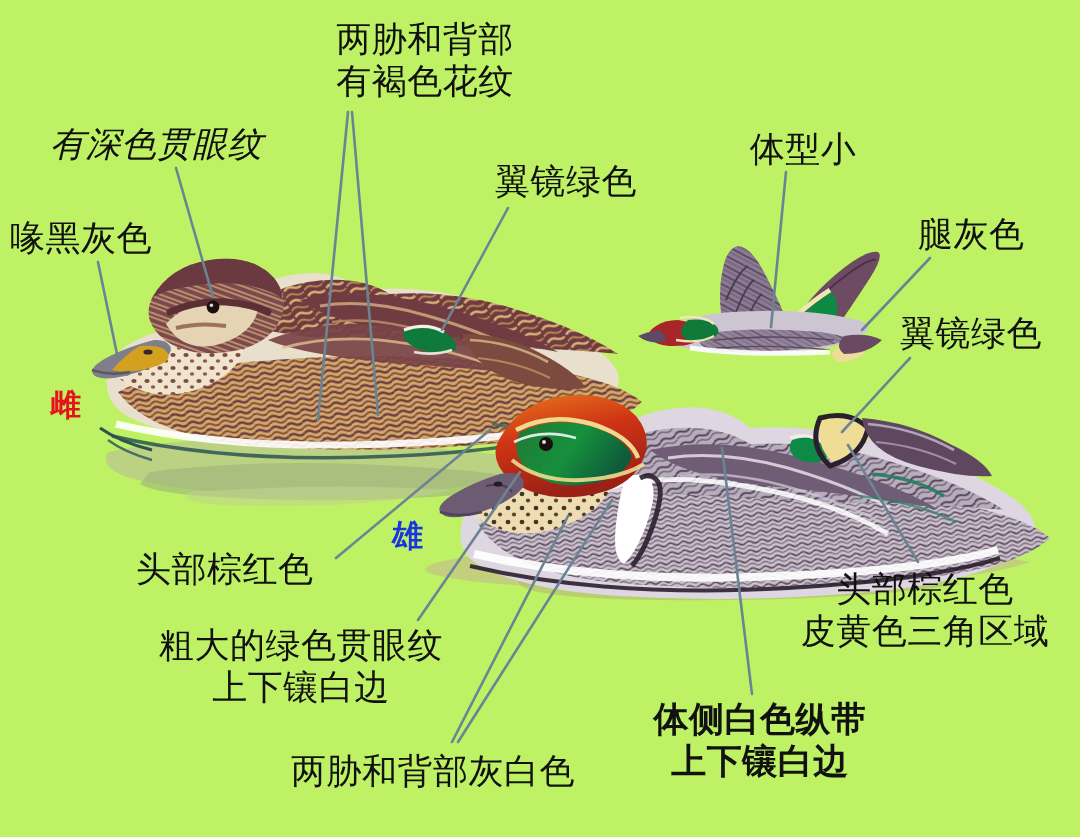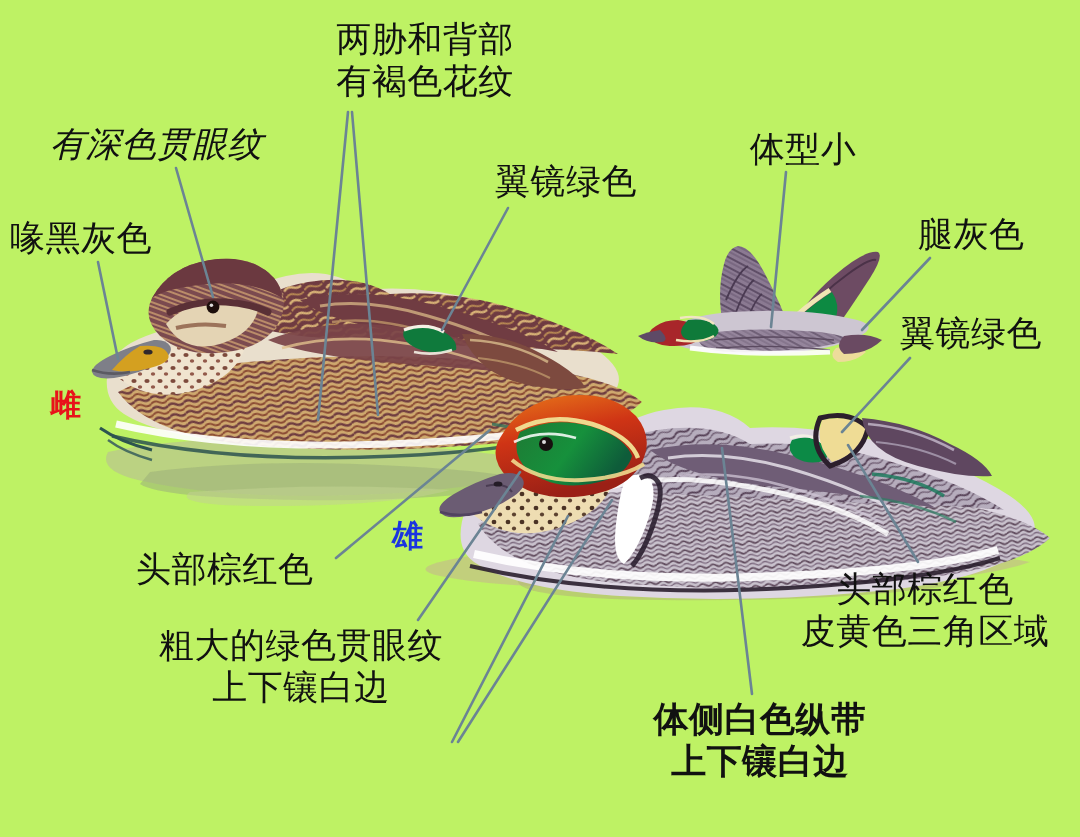--- a/index.html
+++ b/index.html
@@ -253,21 +253,21 @@
   <div id="labels">
       <div class="lbl ctr" style="left: 305px; top: 18px; width: 240px; color: rgb(17, 17, 17);"><div>两胁和背部</div><div>有褐色花纹</div></div>
       <div class="lbl" style="left: 50px; top: 123px; width: 250px; color: rgb(17, 17, 17); font-style: italic;"><div>有深色贯眼纹</div></div>
       <div class="lbl" style="left: 10px; top: 217px; width: 170px; color: rgb(17, 17, 17);"><div>喙黑灰色</div></div>
       <div class="lbl" style="left: 495px; top: 160px; width: 170px; color: rgb(17, 17, 17);"><div>翼镜绿色</div></div>
       <div class="lbl ctr" style="left: 738px; top: 128px; width: 130px; color: rgb(17, 17, 17);"><div>体型小</div></div>
       <div class="lbl" style="left: 918px; top: 213px; width: 130px; color: rgb(17, 17, 17);"><div>腿灰色</div></div>
       <div class="lbl" style="left: 900px; top: 312px; width: 170px; color: rgb(17, 17, 17);"><div>翼镜绿色</div></div>
       <div class="lbl" style="left: 136px; top: 548px; width: 210px; color: rgb(17, 17, 17);"><div>头部棕红色</div></div>
       <div class="lbl ctr" style="left: 136px; top: 624px; width: 330px; color: rgb(17, 17, 17);"><div>粗大的绿色贯眼纹</div><div>上下镶白边</div></div>
-      <div class="lbl ctr" style="left: 268px; top: 750px; width: 330px; color: rgb(17, 17, 17);"></div>
+      <div class="lbl ctr" style="left: 268px; top: 750px; width: 330px; color: rgb(17, 17, 17);"><div>两胁和背部灰白色</div></div>
       <div class="lbl ctr" style="left: 630px; top: 698px; width: 260px; color: rgb(17, 17, 17); font-weight: bold;"><div>体侧白色纵带</div><div>上下镶白边</div></div>
       <div class="lbl ctr" style="left: 780px; top: 568px; width: 290px; color: rgb(17, 17, 17);"><div>头部棕红色</div><div>皮黄色三角区域</div></div>
     </div>
   <div id="sexes">
       <div class="sex" style="left: 50px; top: 388px; color: rgb(232, 19, 26);">雌</div>
       <div class="sex" style="left: 392px; top: 519px; color: rgb(26, 53, 224);">雄</div>
     </div>
 
 </div>
 

